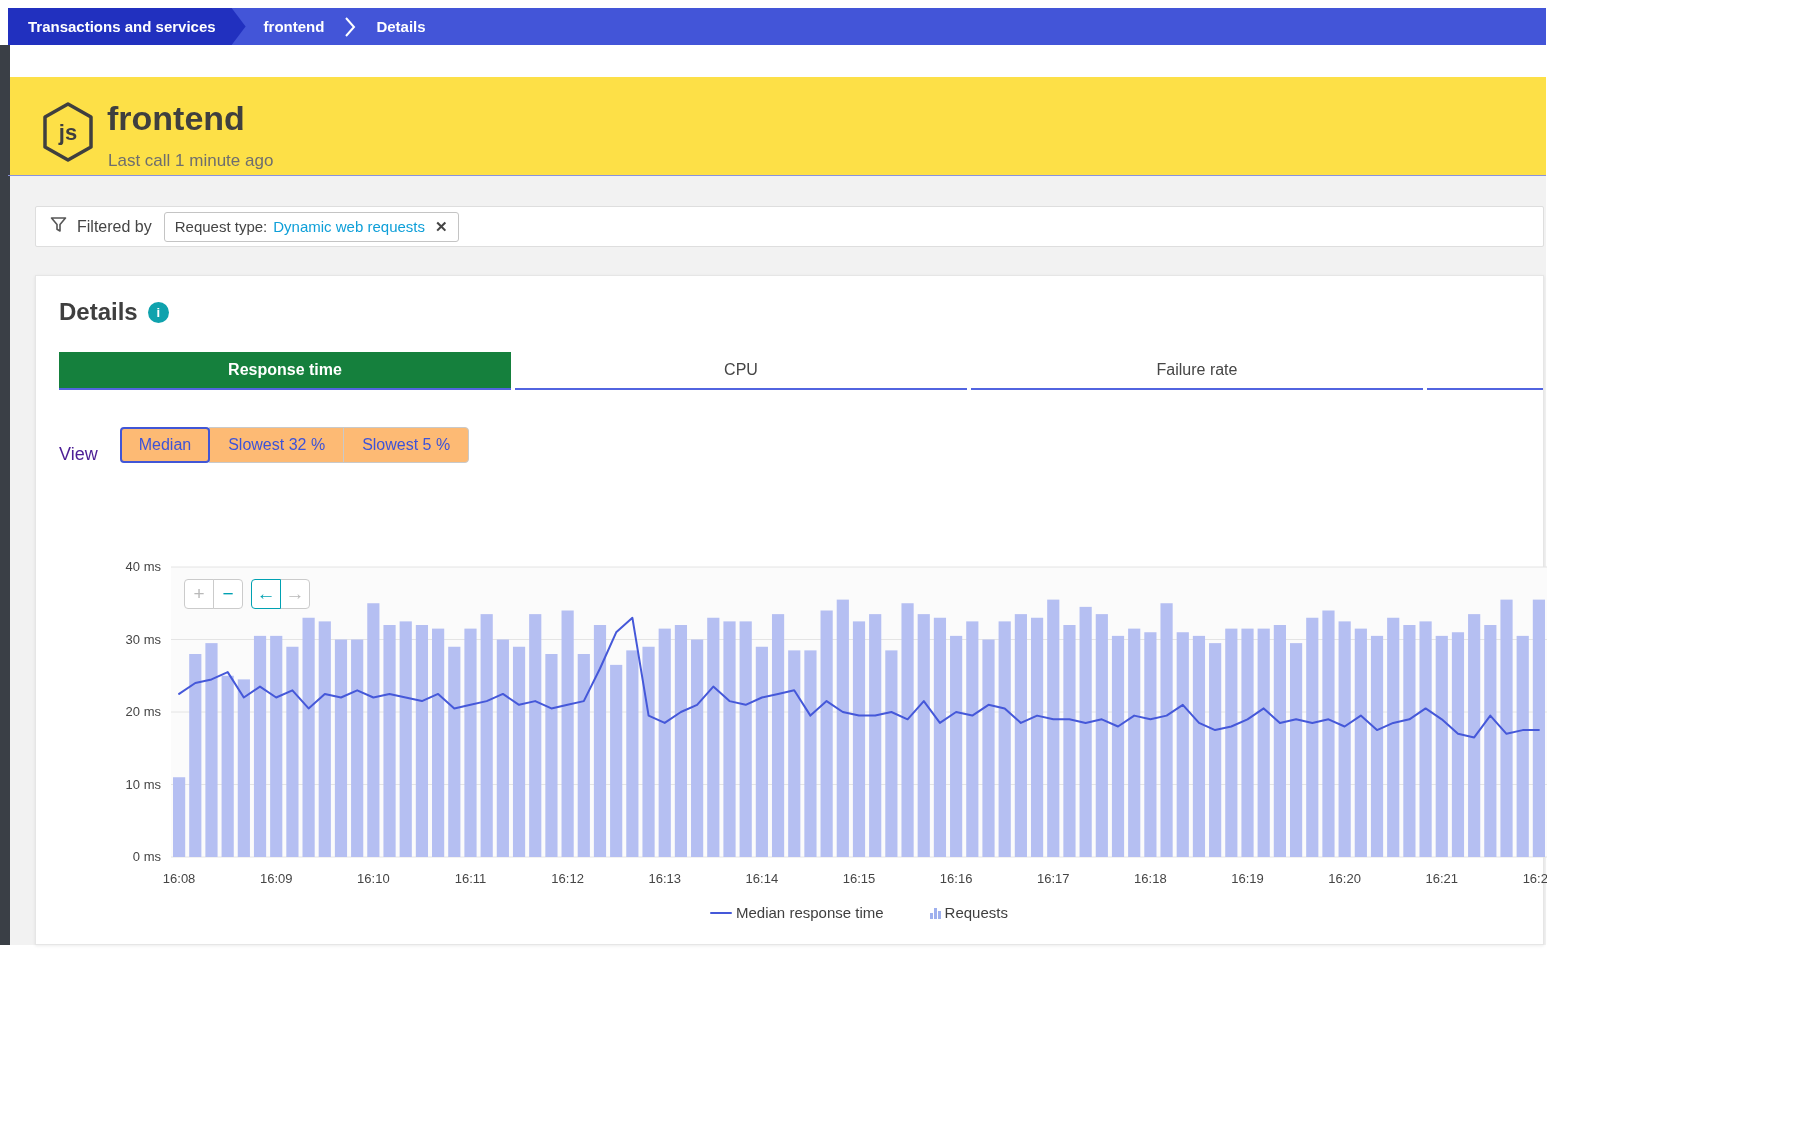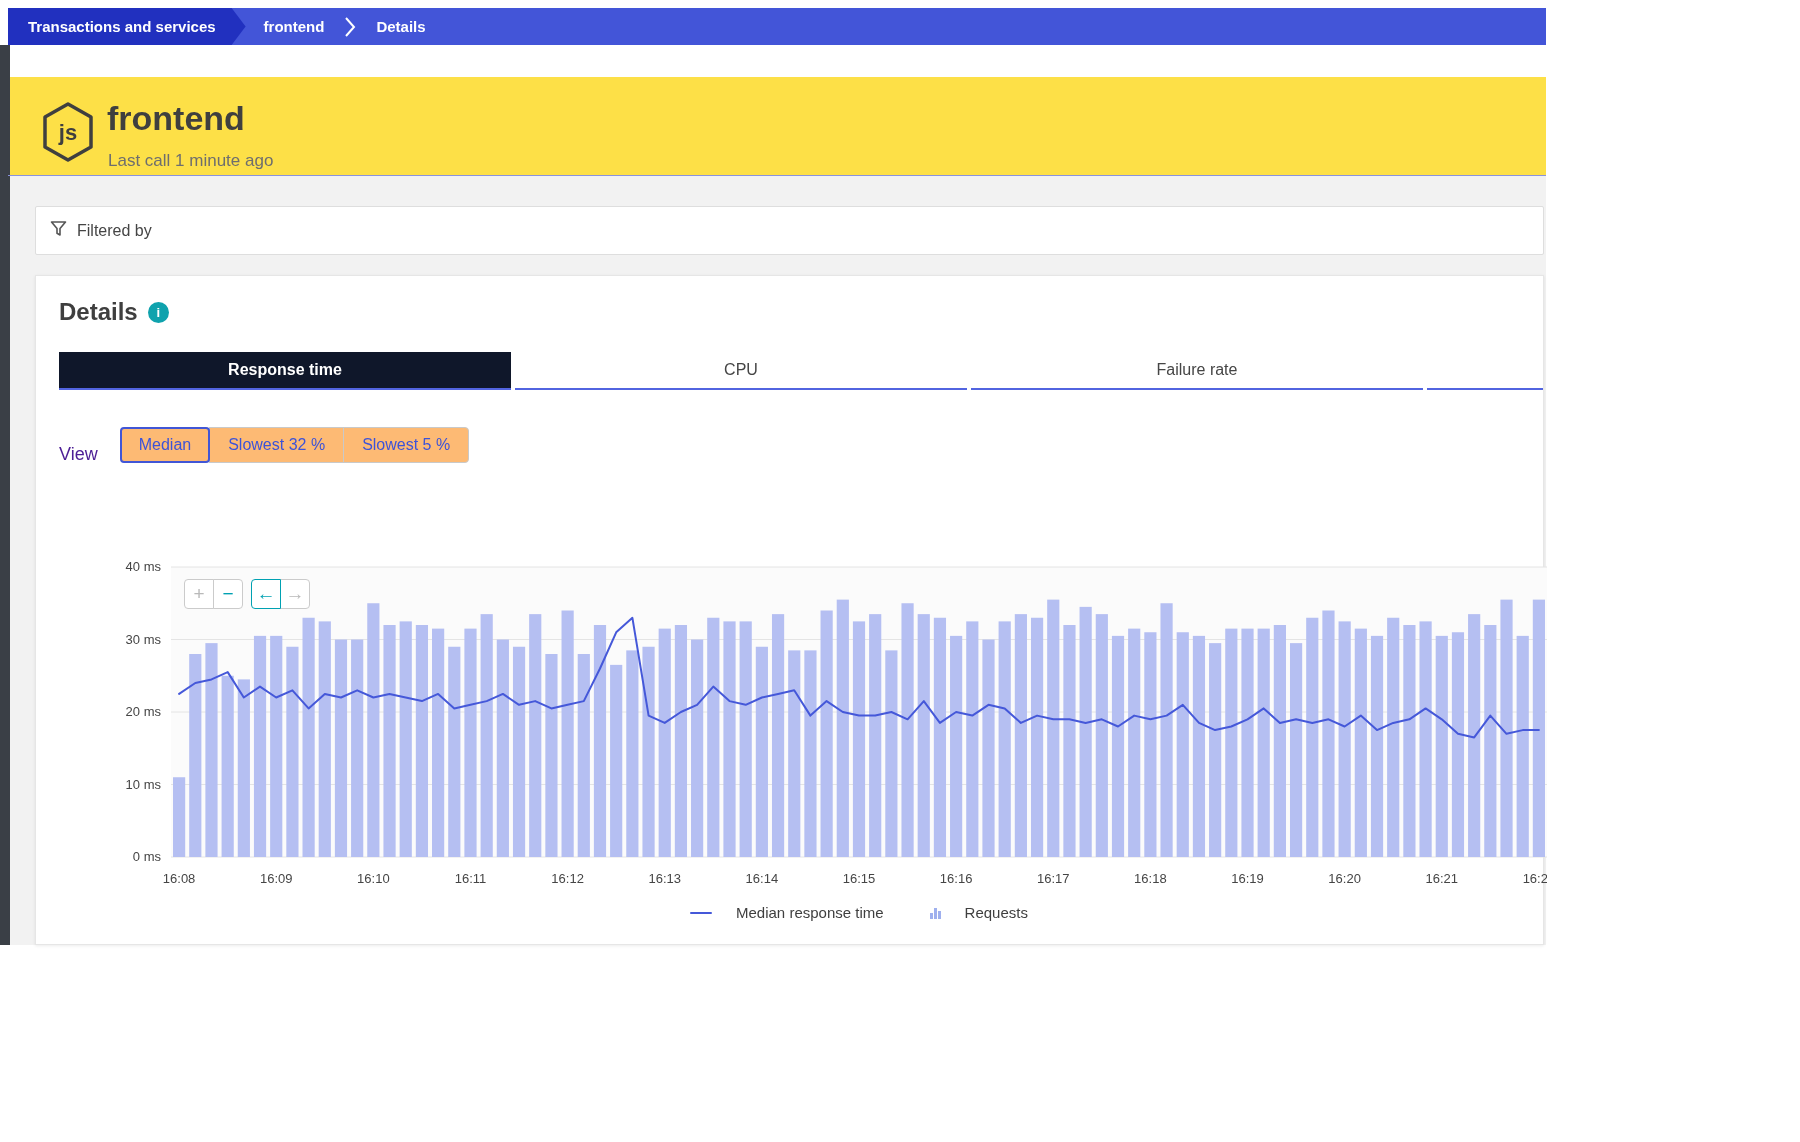--- a/index.html
+++ b/index.html
@@ -23,21 +23,21 @@
   .header { position:absolute; left:10px; top:45px; width:1536px; height:130px; background:#fde047;margin-top:32px; }
   .nodejs-icon { position:absolute; left:30px; top:24px; }
   .page-title { position:absolute; left:97px; top:22px; font-size:34px; font-weight:bold; color:#3f3f3f; }
   .page-subtitle { position:absolute; left:98px; top:74px; font-size:17px; color:#6e6e6e; }
   .header-divider { position:absolute; left:8px; top:175px; width:1538px; height:1px; background:#8a93dd; }
 
   
   .content-bg { position:absolute; left:10px; top:176px; width:1536px; height:769px; background:#f2f2f2; }
 
   
-  .filter-bar { position:absolute; left:25px; top:30px; width:1509px; height:49px; background:#fff;
+  .filter-bar { position:absolute; left:25px; top:30px; width:1509px; height:41px; background:#fff;
     border:1px solid #dedede; border-radius:2px; display:flex; align-items:center; padding:0 14px; }
   .filter-label { font-size:16px; color:#454545; margin-left:10px; }
   .filter-chip { display:flex; align-items:center; margin-left:12px; border:1px solid #c4c4c4;
     border-radius:3px; background:#fff; padding:5px 10px; font-size:15px; cursor:pointer; }
   .filter-chip .chip-key { color:#454545; }
   .filter-chip .chip-value { color:#0e9fd8; margin-left:6px; }
   .filter-chip .chip-close { color:#454545; margin-left:10px; font-size:15px; font-weight:bold; cursor:pointer; }
 
   
   .card { position:absolute; left:25px; top:99px; width:1509px; height:670px; background:#fff;
@@ -45,21 +45,21 @@
   .details-row { position:absolute; left:23px; top:22px; display:flex; align-items:center; gap:10px; }
   .details-heading { font-size:24px; font-weight:bold; color:#3f3f3f; }
   .info-icon { width:21px; height:21px; border-radius:50%; background:#0fa2ad; color:#fff;
     font-size:13px; font-weight:bold; display:flex; align-items:center; justify-content:center; }
 
   
   .tabs { position:absolute; left:23px; top:76px; right:0; display:flex; gap:4px; }
   .tab { flex:0 0 452px; height:38px; display:flex; align-items:center; justify-content:center;
     font-size:16px; color:#454545; background:transparent; border:none; font-family:inherit;
     border-bottom:2px solid #5264e0; cursor:pointer; }
-  .tab.active { background:#0f172a; color:#fff; font-weight:bold; }
+  .tab.active { background:#15803d; color:#fff; font-weight:bold; }
   .tab-stub { flex:1; height:38px; border-bottom:2px solid #5264e0; }
 
   
   .view-row { position:absolute; left:23px; top:148px; display:flex; align-items:center; }
   .view-label { font-size:18px; color:#4c1d95; margin-right:22px;margin-top:20px; }
   .seg { display:flex; align-items:center; }
   .seg-btn { font-family:inherit; font-size:16px; color:#3d53d8; background:#fdba74;
     border:1px solid #c9c9c9; padding:8px 18px; margin-left:-1px; cursor:pointer; }
   .seg-btn:first-child { margin-left:0; }
   .seg-btn:last-child { border-radius:0 4px 4px 0; }
@@ -76,21 +76,21 @@
     padding:0; }
   .zoom-group .zoom-btn:first-child { border-radius:4px 0 0 4px; }
   .zoom-group .zoom-btn:last-child { border-radius:0 4px 4px 0; margin-left:-1px; }
   .zoom-btn.teal { color:#00a1b2; }
   .zoom-btn.gray { color:#b9b9b9; }
   .zoom-btn.outlined { border:1px solid #00a1b2; position:relative; z-index:1; border-radius:4px 0 0 4px; }
 
   
   .legend { position:absolute; left:135px; top:628px; width:1376px; display:flex;
     align-items:center; justify-content:center; gap:46px; }
-  .legend-item { display:flex; align-items:center; gap:24px; cursor:pointer; }
+  .legend-item { display:flex; align-items:center; gap:4px; cursor:pointer; }
   .legend-line-swatch { width:22px; height:2px; background:#4558d9; border-radius:1px; }
   .legend-bars-swatch { display:flex; align-items:flex-end; gap:1px; height:12px; }
   .legend-bars-swatch i { display:block; width:3px; background:#9fb0ee; }
   .legend-bars-swatch i:nth-child(1){ height:6px; }
   .legend-bars-swatch i:nth-child(2){ height:11px; }
   .legend-bars-swatch i:nth-child(3){ height:8px; }
   .legend-label { font-size:15px; color:#3f3f3f; }
 </style>
 </head>
 <body>
@@ -124,20 +124,25 @@
 
   <div class="content-bg">
 
     <div class="filter-bar">
       <span>
         <svg width="17" height="17" viewBox="0 0 17 17">
             <path d="M1.5 2h14l-5.5 6.5V15l-3-1.8V8.5Z" fill="none" stroke="#555" stroke-width="1.6" stroke-linejoin="round"></path>
           </svg>
       </span>
       <span class="filter-label">Filtered by</span>
+      <span class="filter-chip">
+        <span class="chip-key">Request type:</span>
+        <span class="chip-value">Dynamic web requests</span>
+        <span class="chip-close">✕</span>
+      </span>
     </div>
 
     <section class="card">
 
       <div class="details-row">
         <span class="details-heading">Details</span>
         <span class="info-icon">i</span>
       </div>
 
       <div class="tabs">

